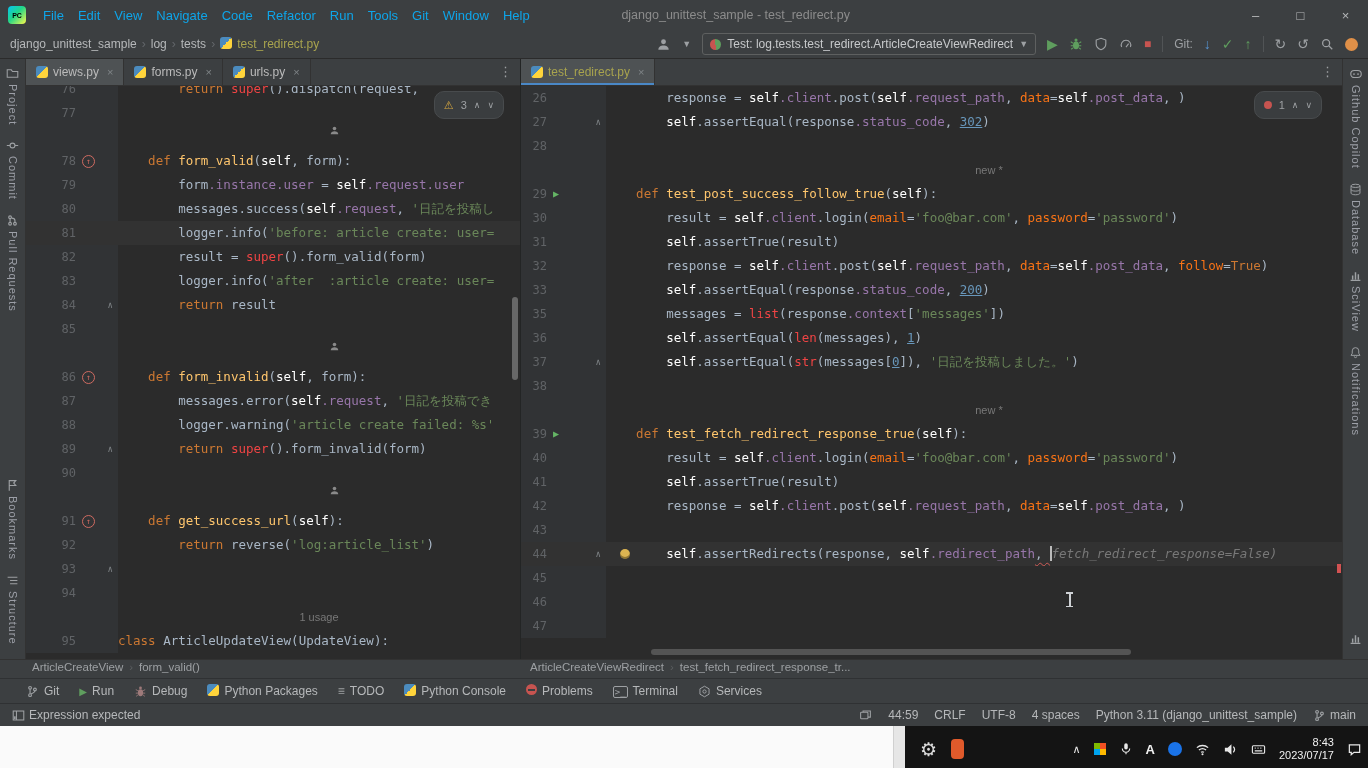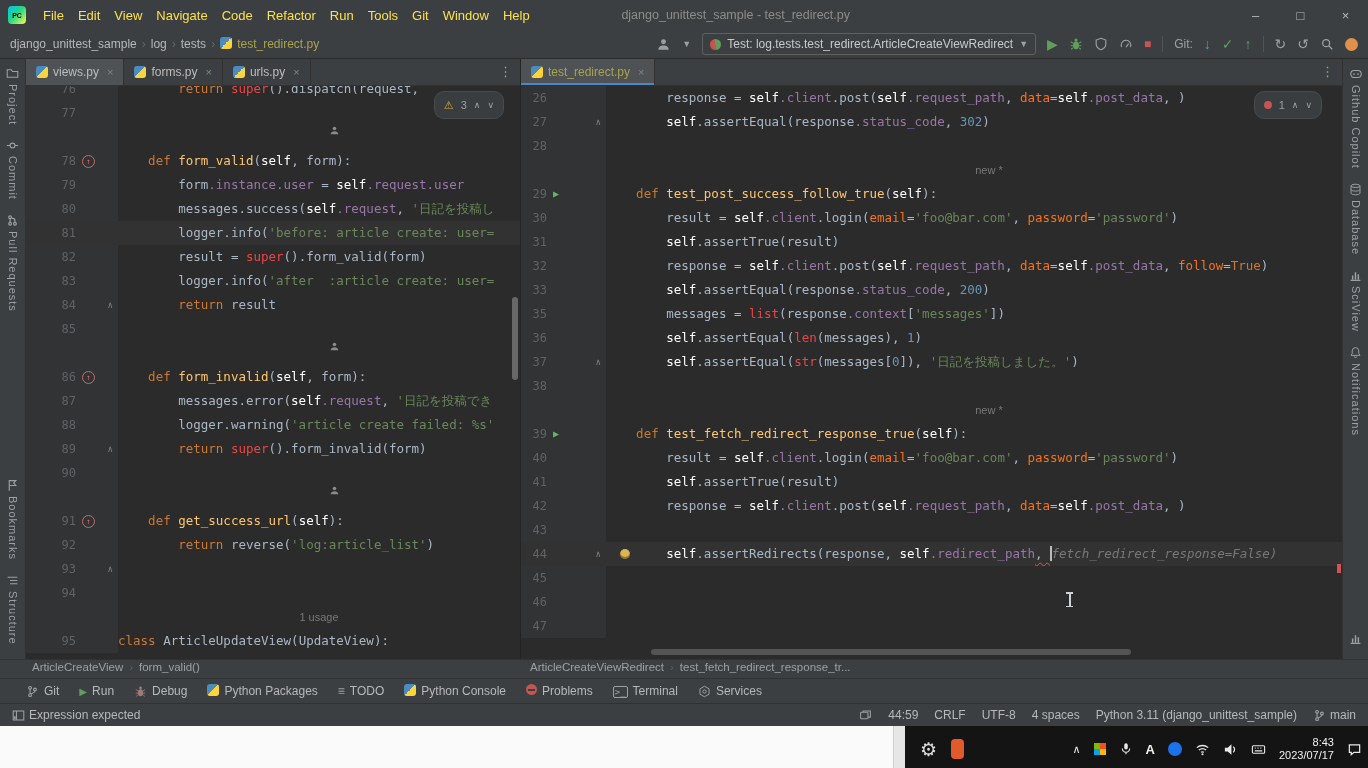--- a/index.html
+++ b/index.html
@@ -1,20 +1,20 @@
 <!DOCTYPE html>
 <html><head>
 <meta charset="utf-8">
 <style>
   html,body{margin:0;padding:0;background:#000;}
   #app{position:relative;width:1368px;height:768px;background:#2b2b2b;font-family:"Liberation Sans",sans-serif;color:#bbbbbb;overflow:hidden;font-size:13px;-webkit-font-smoothing:antialiased;}
   
   .titlebar{position:relative;display:flex;align-items:center;height:30px;background:#3c3f41;}
   .logo{width:18px;height:18px;border-radius:4px;margin:0 10px 0 8px;background:linear-gradient(135deg,#07c3f2,#21d789 45%,#fcf84a);display:flex;align-items:center;justify-content:center;font-size:7px;font-weight:bold;color:#000;flex:none;}
-  .menu-item{padding:0 7px;font-size:13px;color:#fde047;}
+  .menu-item{padding:0 7px;font-size:13px;color:#0ea5e9;}
   .tb-title{position:absolute;left:430px;width:420px;text-align:right;color:#8c8c8c;pointer-events:none;font-size:12.5px;}
   .win-controls{margin-left:auto;display:flex;height:100%;}
   .win-btn{width:45px;height:100%;display:flex;align-items:center;justify-content:center;color:#b6b8ba;font-size:13px;}
   
   .navbar{display:flex;align-items:center;height:28px;background:#3c3f41;border-bottom:1px solid #2b2b2b;padding:0 10px;}
   .crumb{color:#b6b8ba;font-size:12px;}
   .crumb.last{color:#a8a34e;}
   .crumb-sep{color:#63666a;margin:0 5px;font-size:12px;}
   .nav-right{margin-left:auto;display:flex;align-items:center;gap:11px;}
   .run-combo{display:flex;align-items:center;gap:6px;border:1px solid #5e6060;border-radius:3px;height:20px;padding:0 7px;font-size:12px;color:#c7c9cb;white-space:nowrap;}
@@ -63,21 +63,21 @@
   .pane-r .gmain{left:32px;}
   .gfold{position:absolute;right:5px;top:0;line-height:24px;color:#7f8487;font-size:9px;}
   .line .code{flex:1;position:relative;color:#a9b7c6;}
   .line.caret,.line.caret .gut{background:#323232;}
   .g-run{color:#65b665;font-size:10px;}
   .g-ovr{display:block;width:11px;height:11px;margin-top:6px;border:1px solid #cf6b61;color:#cf6b61;border-radius:50%;font-size:8px;line-height:11px;text-align:center;}
   .bulb{position:absolute;left:14px;top:7px;width:10px;height:10px;border-radius:50%;background:#dcb451;box-shadow:inset 0 -2px 0 rgba(0,0,0,.35);}
   .tk-kw{color:#cc7832;}
   .tk-fn{color:#ffc66d;}
   .tk-str{color:#6a8759;}
-  .tk-num{color:#6897bb;}
+  .tk-num{color:#6897bb;text-decoration:underline;}
   .tk-self{color:#ffffff;}
   .tk-attr{color:#9876aa;}
   .tk-kwarg{color:#f97316;}
   .tk-builtin{color:#ef4444;}
   .tk-ghost{color:#787878;font-style:italic;}
   .tk-err{text-decoration:underline wavy #cf5b56;text-decoration-thickness:1px;text-underline-offset:4px;}
   .caret-bar{display:inline-block;width:1.5px;height:15px;background:#bbbbbb;vertical-align:-3px;}
   .ann{display:flex;align-items:center;gap:6px;height:24px;color:#787878;font-size:11px;font-family:"Liberation Sans",sans-serif;flex-direction:column;}
   .ann .pfx{color:#787878;}
   .insp{position:absolute;top:5px;display:flex;align-items:center;gap:7px;background:#3a3d3f;border:1px solid #484b4d;border-radius:10px;padding:1px 9px;font-size:11px;color:#9da0a3;font-family:"Liberation Sans",sans-serif;}

